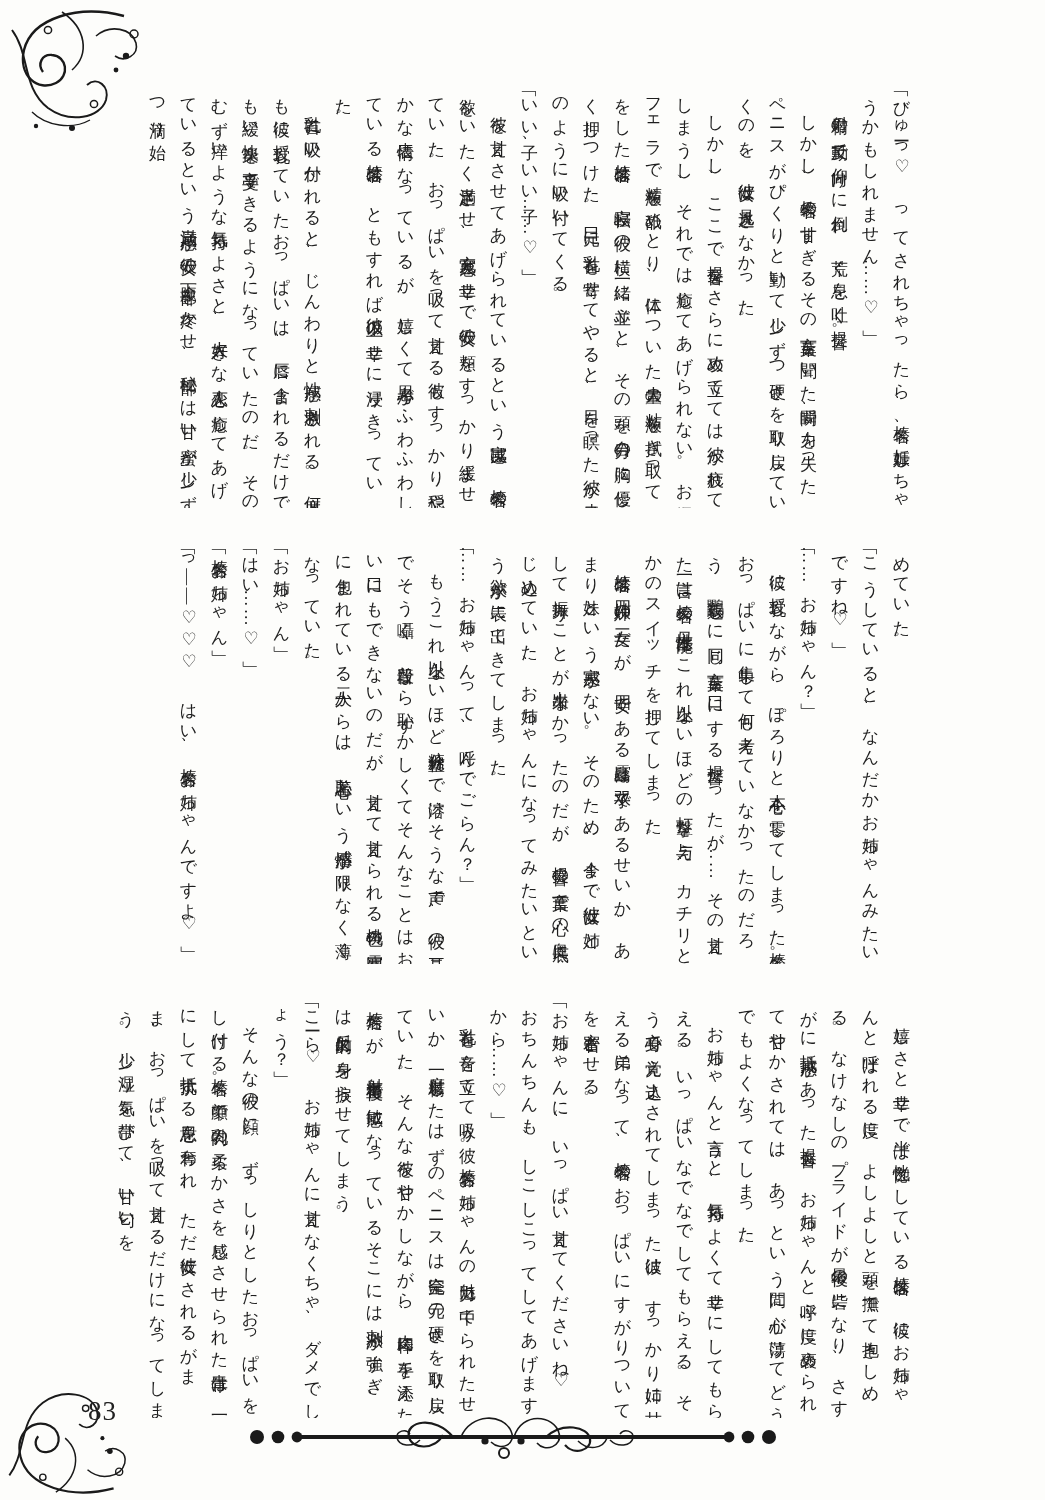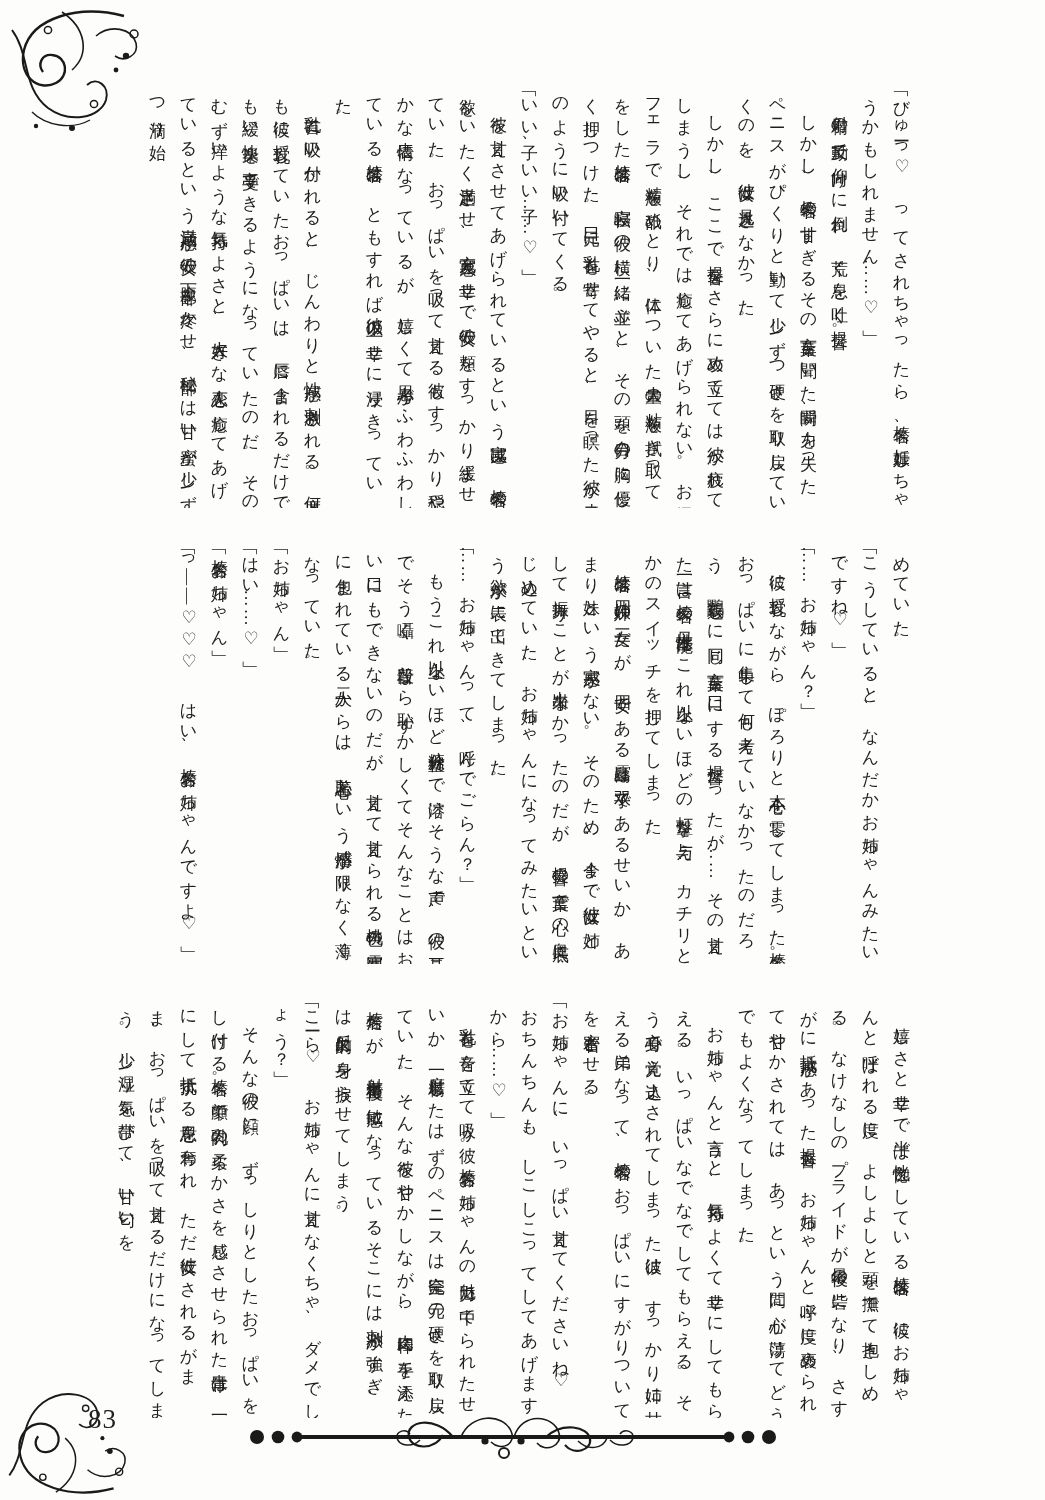--- a/index.html
+++ b/index.html
@@ -27,21 +27,21 @@
   #band-0{top:86px;height:422px;}
   #band-1{top:544px;height:420px;}
   #band-2{top:998px;height:420px;}
   .para{margin:0;}
   .para.indent{text-indent:1em;}
   .flourish{position:absolute;pointer-events:none;}
   .flourish.top-left{left:2px;top:4px;}
   .flourish.bottom-left{left:0px;top:1380px;transform:scaleY(-1);}
   .page-number{
     position:absolute;left:88px;top:1396px;
-    font-size:27px;letter-spacing:1px;color:#222;margin-top:8px;
+    font-size:27px;letter-spacing:1px;color:#222;
   }
   .divider{position:absolute;left:248px;top:1410px;}
   svg .ink{stroke:#1a1a1a;fill:none;}
 </style>
 </head>
 <body>
 
 <div class="page">
 
   <svg class="flourish top-left" width="145" height="138" viewBox="0 0 145 138">

